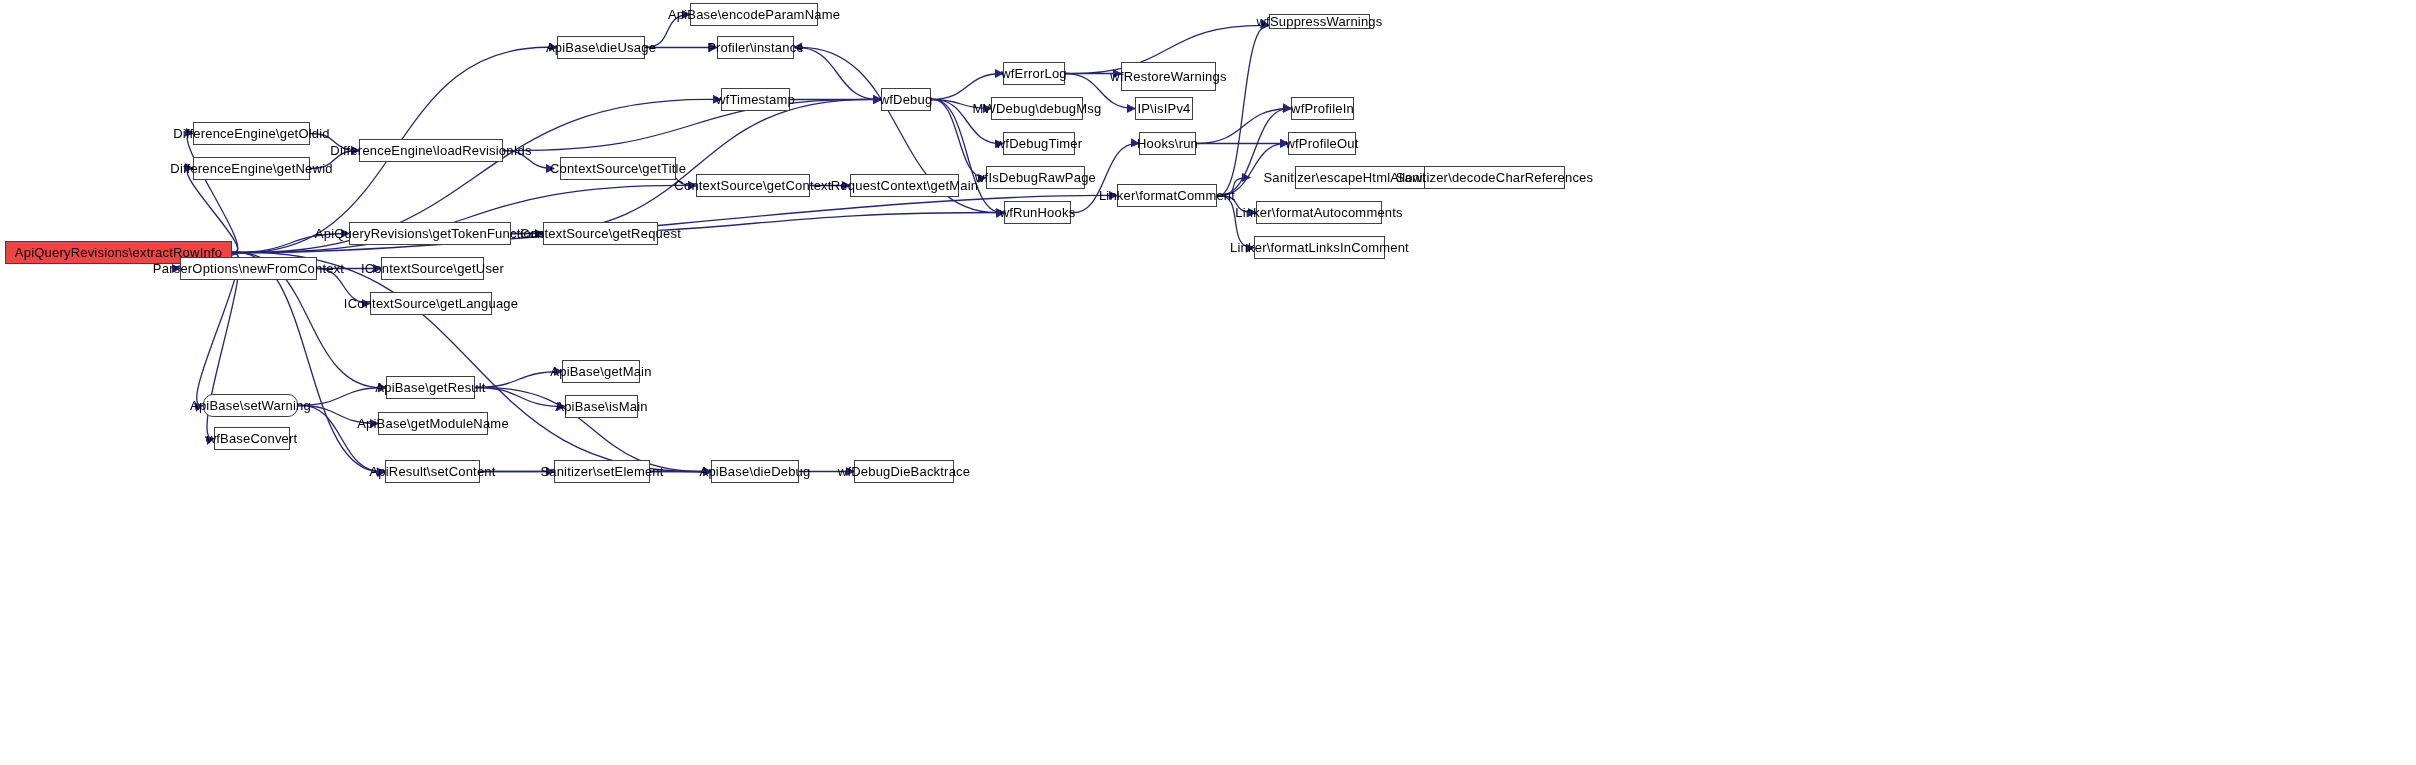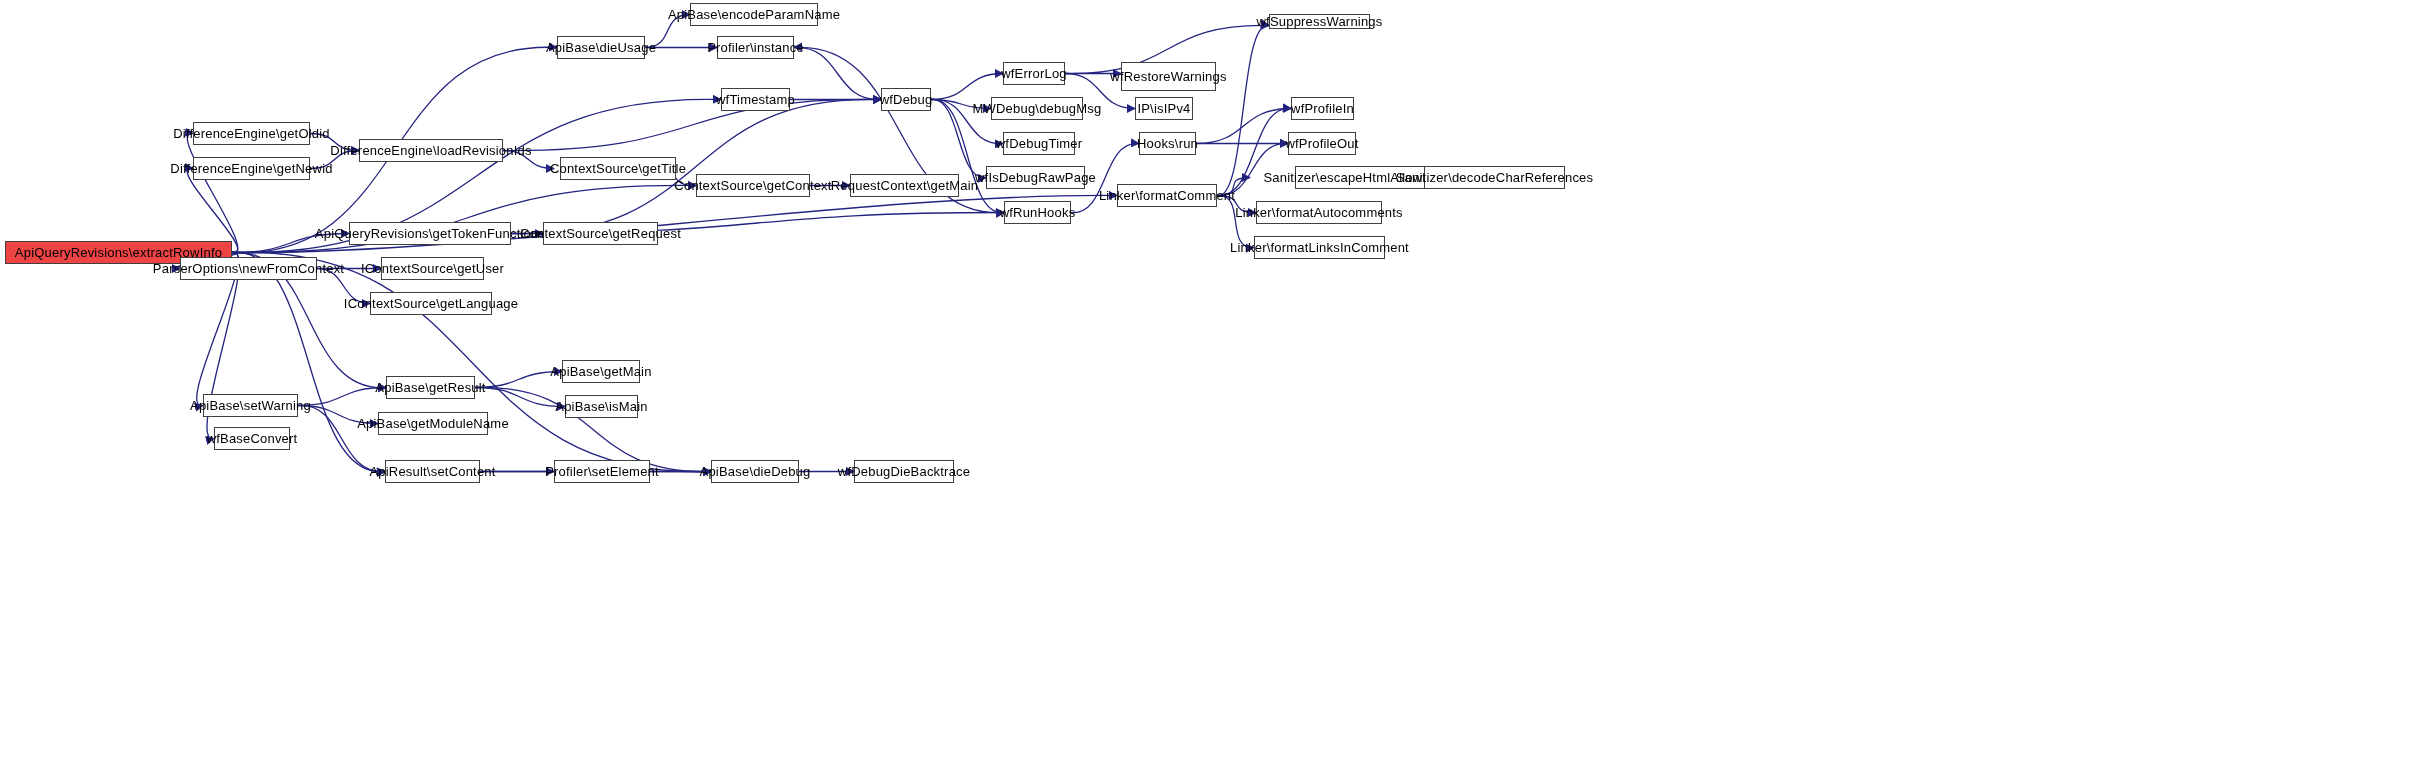--- a/index.html
+++ b/index.html
@@ -205,34 +205,34 @@
       </div>
       <div class="node" style="left: 386px; top: 376px; width: 89px; height: 23px;">
         <span>ApiBase\getResult</span>
       </div>
       <div class="node" style="left: 562px; top: 360px; width: 78px; height: 23px;">
         <span>ApiBase\getMain</span>
       </div>
       <div class="node" style="left: 565px; top: 395px; width: 73px; height: 23px;">
         <span>ApiBase\isMain</span>
       </div>
-      <div class="node" style="left: 203px; top: 394px; width: 95px; height: 23px;">
+      <div class="node" style="left: 203px; top: 394px; width: 95px; height: 23px; border-radius: 10px;">
         <span>ApiBase\setWarning</span>
       </div>
       <div class="node" style="left: 378px; top: 412px; width: 110px; height: 23px;">
         <span>ApiBase\getModuleName</span>
       </div>
       <div class="node" style="left: 214px; top: 427px; width: 76px; height: 23px;">
         <span>wfBaseConvert</span>
       </div>
       <div class="node" style="left: 385px; top: 460px; width: 95px; height: 23px;">
         <span>ApiResult\setContent</span>
       </div>
       <div class="node" style="left: 554px; top: 460px; width: 96px; height: 23px;">
-        <span>Profiler\setElement</span>
+        <span>Sanitizer\setElement</span>
       </div>
       <div class="node" style="left: 711px; top: 460px; width: 88px; height: 23px;">
         <span>ApiBase\dieDebug</span>
       </div>
       <div class="node" style="left: 854px; top: 460px; width: 100px; height: 23px;">
         <span>wfDebugDieBacktrace</span>
       </div>
     </div>
 </div>
 

